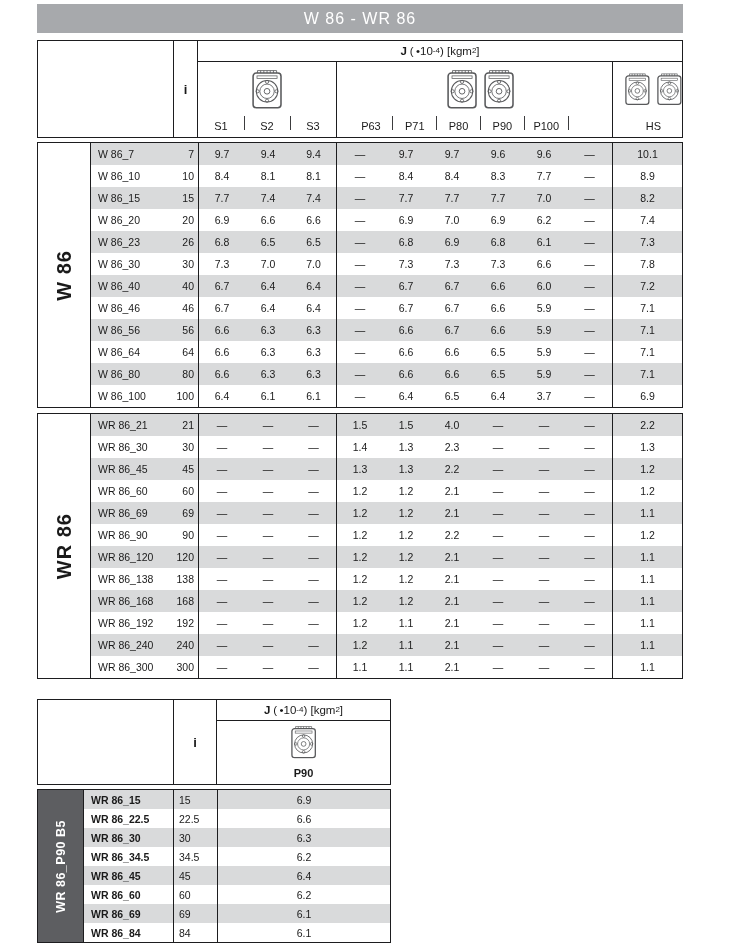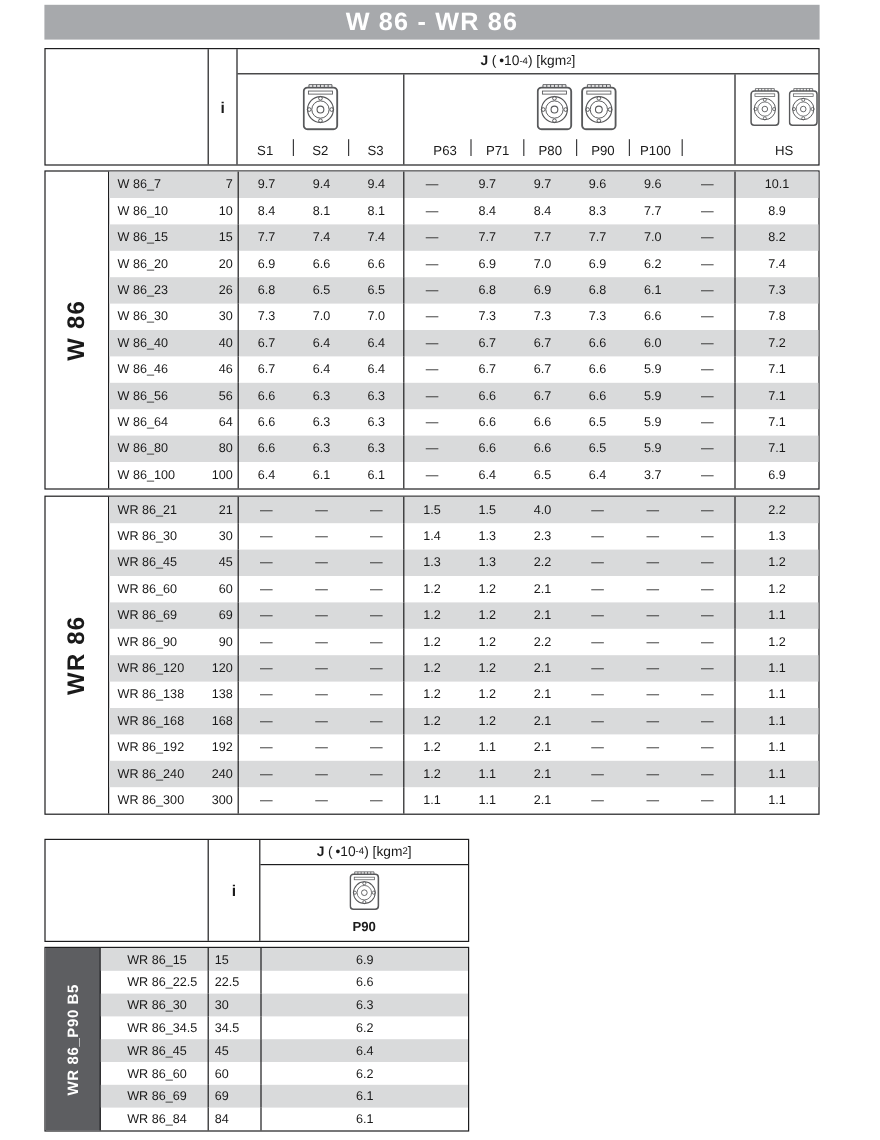--- a/index.html
+++ b/index.html
@@ -7,21 +7,21 @@
     --dark-label-bg:#5d5e61; --dark-label-text:#ffffff; --border:#1d1d1f;
     --text:#1a1a1a; --icon-stroke:#58595b;
   }
   html,body{margin:0;padding:0;}
   body{font-family:"Liberation Sans","DejaVu Sans",sans-serif;color:var(--text);background:#ffffff;}
   .page{width:733px;height:950px;background:#ffffff;position:relative;overflow:hidden;}
   .content{position:absolute;left:37px;top:0;width:646px;}
 
   
   .titlebar{margin-top:4px;height:29px;background:var(--titlebar-bg);color:var(--titlebar-text);
-    display:flex;align-items:center;justify-content:center;font-weight:bold;font-size:21px;letter-spacing:1px;}
+    display:flex;align-items:center;justify-content:center;font-weight:normal;font-size:16px;letter-spacing:1px;}
 
   
   .hdr{margin-top:7px;height:98px;border:1.5px solid var(--border);box-sizing:border-box;background:#fff;
     display:grid;grid-template-columns:135px 25px 138px 276px 1fr;grid-template-rows:21px 1fr;}
   .h-left{grid-row:1/3;grid-column:1;}
   .h-i{grid-row:1/3;grid-column:2;border-left:1px solid var(--border);border-right:1px solid var(--border);
     display:flex;align-items:center;justify-content:center;font-weight:bold;font-size:13px;}
   .h-j{grid-row:1;grid-column:3/6;border-bottom:1px solid var(--border);
     display:flex;align-items:center;justify-content:center;font-size:11.5px;}
   .h-j .jb{font-weight:bold;margin-right:3px;}
@@ -60,21 +60,21 @@
   .bhdr .h-group{grid-column:3;}
   .bhdr .gicon{height:36px;width:26px;}
   .gl-single{height:22px;display:flex;align-items:center;justify-content:center;font-weight:bold;font-size:11px;}
 
   
   .bbody{margin-top:4px;width:354px;border:1.5px solid var(--border);box-sizing:border-box;display:flex;background:#fff;}
   .bbody .vcell{width:45px;background:var(--dark-label-bg);}
   .bbody .vtext{color:var(--dark-label-text);font-size:12.5px;letter-spacing:0.5px;}
   .brow{display:grid;grid-template-columns:90px 44px 1fr;height:19px;}
   .rows .brow:nth-child(odd){background:var(--row-alt-bg);}
-  .brow>div:nth-child(1){justify-content:flex-start;padding-left:7px;font-weight:normal;border-right:1px solid var(--border);margin-left:15px;}
+  .brow>div:nth-child(1){justify-content:flex-start;padding-left:7px;font-weight:bold;border-right:1px solid var(--border);}
   .brow>div:nth-child(2){justify-content:flex-start;padding-left:5px;border-right:1px solid var(--border);}
 </style>
 </head>
 <body>
 
 <svg width="0" height="0" style="position:absolute" aria-hidden="true">
   <symbol id="gbx" viewBox="0 0 34 44">
     <rect x="1.2" y="4.5" width="30.6" height="38" rx="3.5" fill="#fff" stroke="currentColor" stroke-width="1.7"></rect>
     <path d="M6 4.5V1.8M9.5 4.5V1.8M13 4.5V1.8M16.5 4.5V1.8M20 4.5V1.8M23.5 4.5V1.8M27 4.5V1.8M6 1.8h21" fill="none" stroke="currentColor" stroke-width="0.9"></path>
     <rect x="5.5" y="7.6" width="22" height="2.8" fill="none" stroke="currentColor" stroke-width="0.8"></rect>

